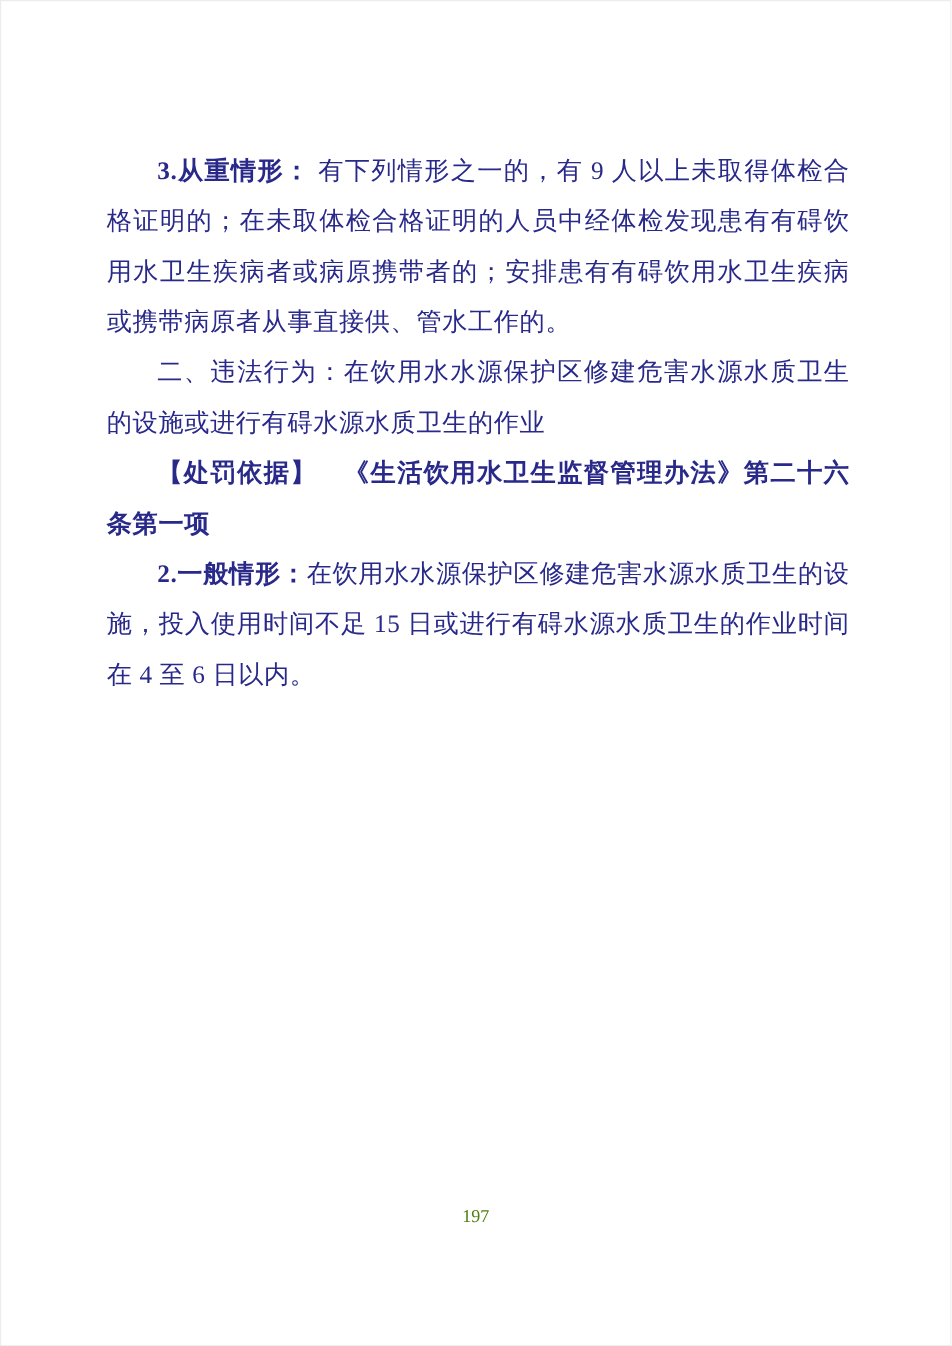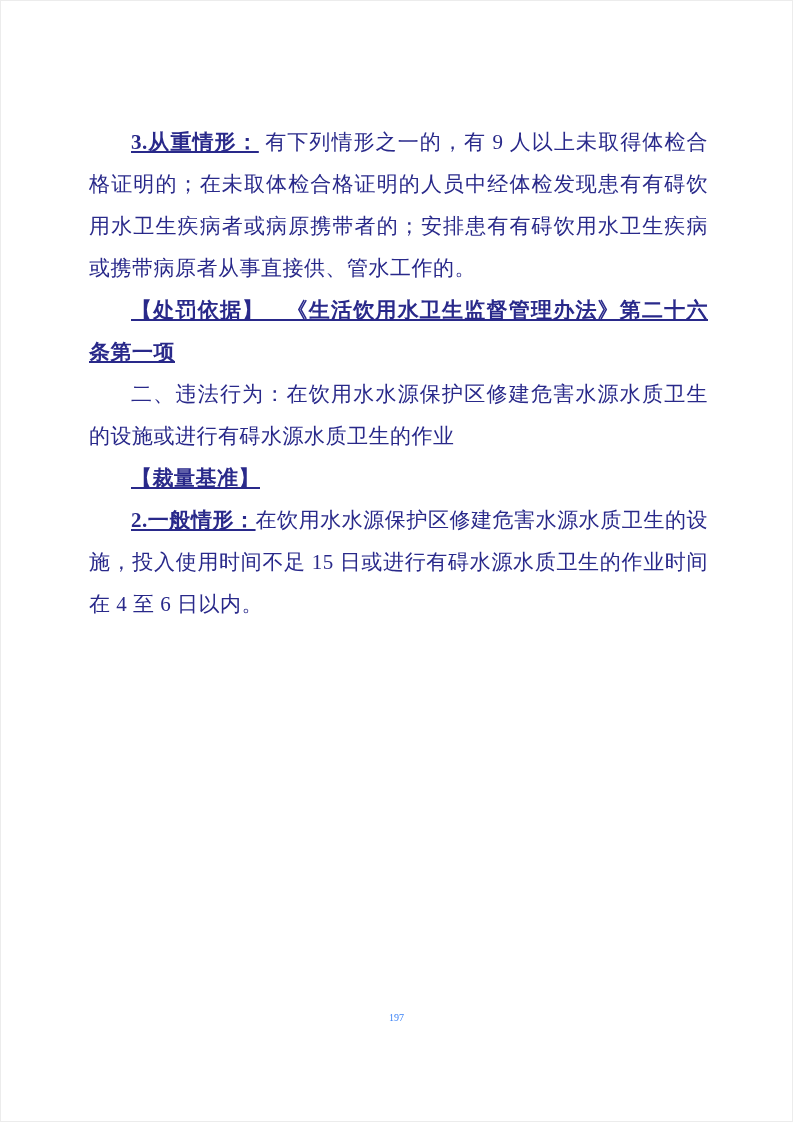--- a/index.html
+++ b/index.html
@@ -29,41 +29,39 @@
     margin: 0;
     font-size: 21px;
     line-height: 42px;
     text-align: justify;
     text-indent: 2em;
     letter-spacing: 0.5px;
     word-break: break-all;
   }
   .para .bold {
     font-weight: bold;
-    text-decoration: underline;
   }
   .para .normal {
     font-weight: normal;
   }
   .page-number {
     position: absolute;
     left: 0;
     right: 0;
     bottom: 98px;
     text-align: center;
-    font-size: 10px;
-    color: #3b82f6;
+    font-size: 15px;
+    color: #4d7c0f;
     font-family: "Liberation Serif", "DejaVu Serif", serif;
   }
 </style>
 </head>
 <body>
 
 <div class="page">
   <div class="content" id="paragraphs">
       <p class="para"><span class="bold">3.从重情形：</span><span class="normal"> 有下列情形之一的，有 9 人以上未取得体检合格证明的；在未取体检合格证明的人员中经体检发现患有有碍饮用水卫生疾病者或病原携带者的；安排患有有碍饮用水卫生疾病或携带病原者从事直接供、管水工作的。</span></p>
+      <p class="para"><span class="normal">二、违法行为：在饮用水水源保护区修建危害水源水质卫生的设施或进行有碍水源水质卫生的作业</span></p>
       <p class="para"><span class="bold">【处罚依据】　《生活饮用水卫生监督管理办法》第二十六条第一项</span></p>
-      <p class="para"><span class="normal">二、违法行为：在饮用水水源保护区修建危害水源水质卫生的设施或进行有碍水源水质卫生的作业</span></p>
-      <p class="para"><span class="bold">【裁量基准】</span></p>
       <p class="para"><span class="bold">2.一般情形：</span><span class="normal">在饮用水水源保护区修建危害水源水质卫生的设施，投入使用时间不足 15 日或进行有碍水源水质卫生的作业时间在 4 至 6 日以内。</span></p>
     </div>
   <div class="page-number">197</div>
 </div>
 
 </body></html>

